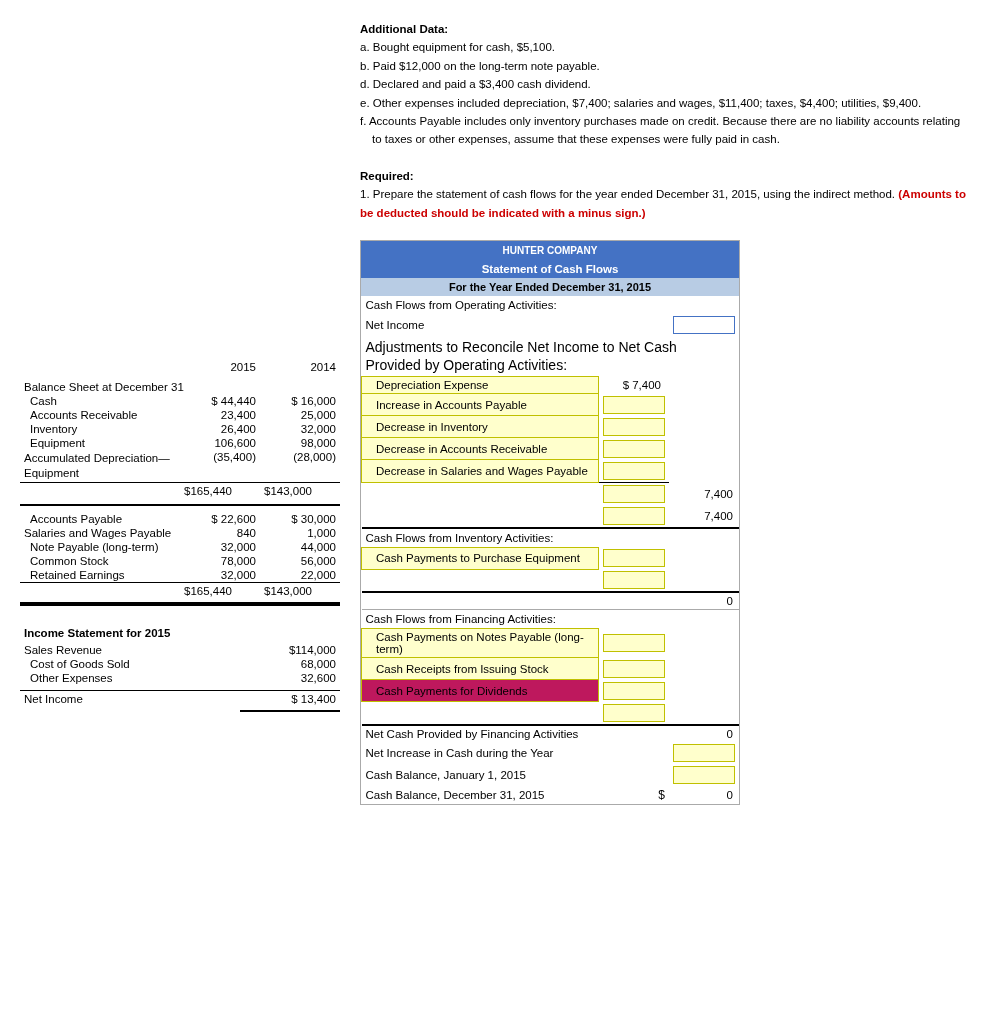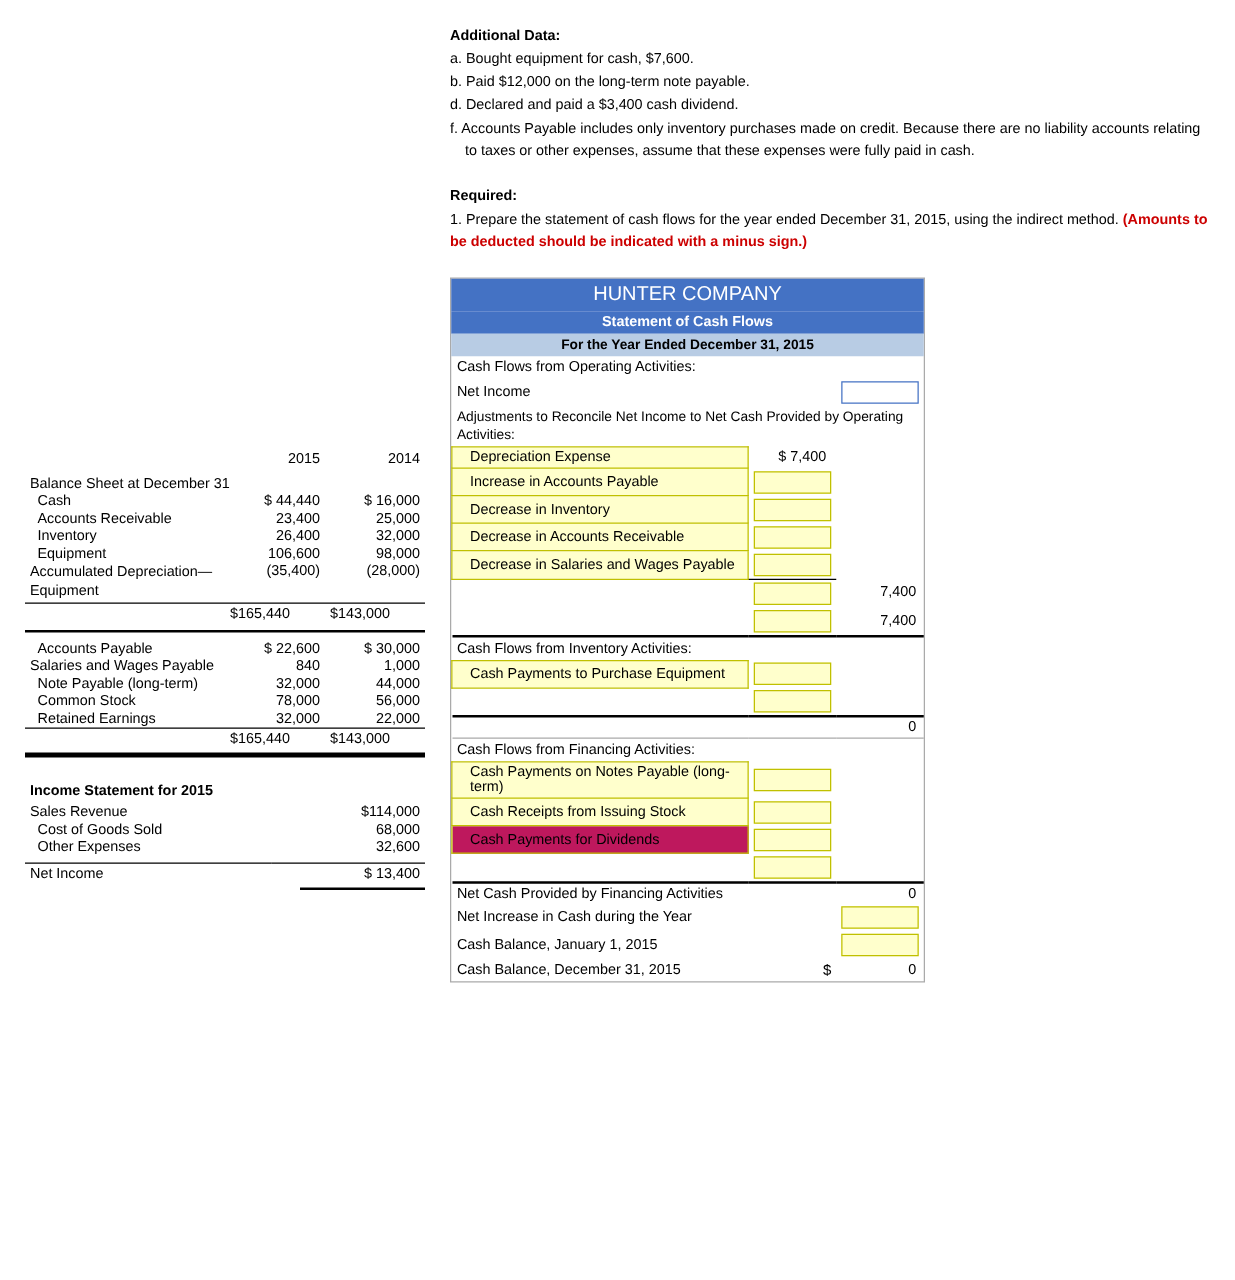--- a/index.html
+++ b/index.html
@@ -73,23 +73,23 @@
     
     .cf-container {
       width: 380px;
       font-size: 11.5px;
       border: 1px solid #aaa;
     }
     .cf-header-blue {
       background-color: #4472c4;
       color: #fff;
       text-align: center;
-      font-weight: normal;
+      font-weight: bold;
       padding: 4px 6px;
-      font-size: 16px;
+      font-size: 10px;
     }
     .cf-header-blue2 {
       background-color: #4472c4;
       color: #fff;
       text-align: center;
       font-weight: bold;
       padding: 3px 6px;
       font-size: 11.5px;
     }
     .cf-subheader {
@@ -264,23 +264,24 @@
             </td>
           </tr>
     </tbody>
       </table>
   </div>
 
   <div class="right-panel">
 
     <div class="additional-data">
       <div class="label">Additional Data:</div>
-      <div>a. Bought equipment for cash, $7,600.</div>
+      <div>a. Bought equipment for cash, $5,100.</div>
       <div>b. Paid $12,000 on the long-term note payable.</div>
       <div>d. Declared and paid a $3,400 cash dividend.</div>
+      <div>e. Other expenses included depreciation, $7,400; salaries and wages, $11,400; taxes, $4,400; utilities, $9,400.</div>
       <div style="padding-left: 12px; text-indent: -12px;">f. Accounts Payable includes only inventory purchases made on credit. Because there are no liability accounts relating to taxes or other expenses, assume that these expenses were fully paid in cash.</div>
     </div>
 
     <div class="required-section">
       <span class="required-label">Required:</span><br>
       <span>1. Prepare the statement of cash flows for the year ended December 31, 2015, using the indirect method.</span>
       <span class="red-text">(Amounts to be deducted should be indicated with a minus sign.)</span>
     </div>
 
     <div class="cf-right-panel">
@@ -299,21 +300,21 @@
 
           <tr>
             <td class="cf-col-label">Net Income</td>
             <td class="cf-col-mid"></td>
             <td class="cf-col-right">
               <input class="cf-input-blue" type="text" value="" style="">
             </td>
           </tr>
 
           <tr>
-            <td class="cf-col-label" colspan="3" style="padding: 2px 4px; font-size:11px; line-height:1.3;">Adjustments to Reconcile Net Income to Net Cash Provided by Operating Activities:</td>
+            <td class="cf-col-label" colspan="3" style="padding: 2px 4px; font-size:14px; line-height:1.3;">Adjustments to Reconcile Net Income to Net Cash Provided by Operating Activities:</td>
           </tr>
 
           <tr class="cf-row-indent">
             <td class="cf-col-label" style="background:#ffffcc; border:1px solid #c0c000; padding-left:14px;">Depreciation Expense</td>
             <td class="cf-col-mid">
               <span style="padding-right:4px;">$ 7,400</span>
             </td>
             <td class="cf-col-right"></td>
           </tr>
 

